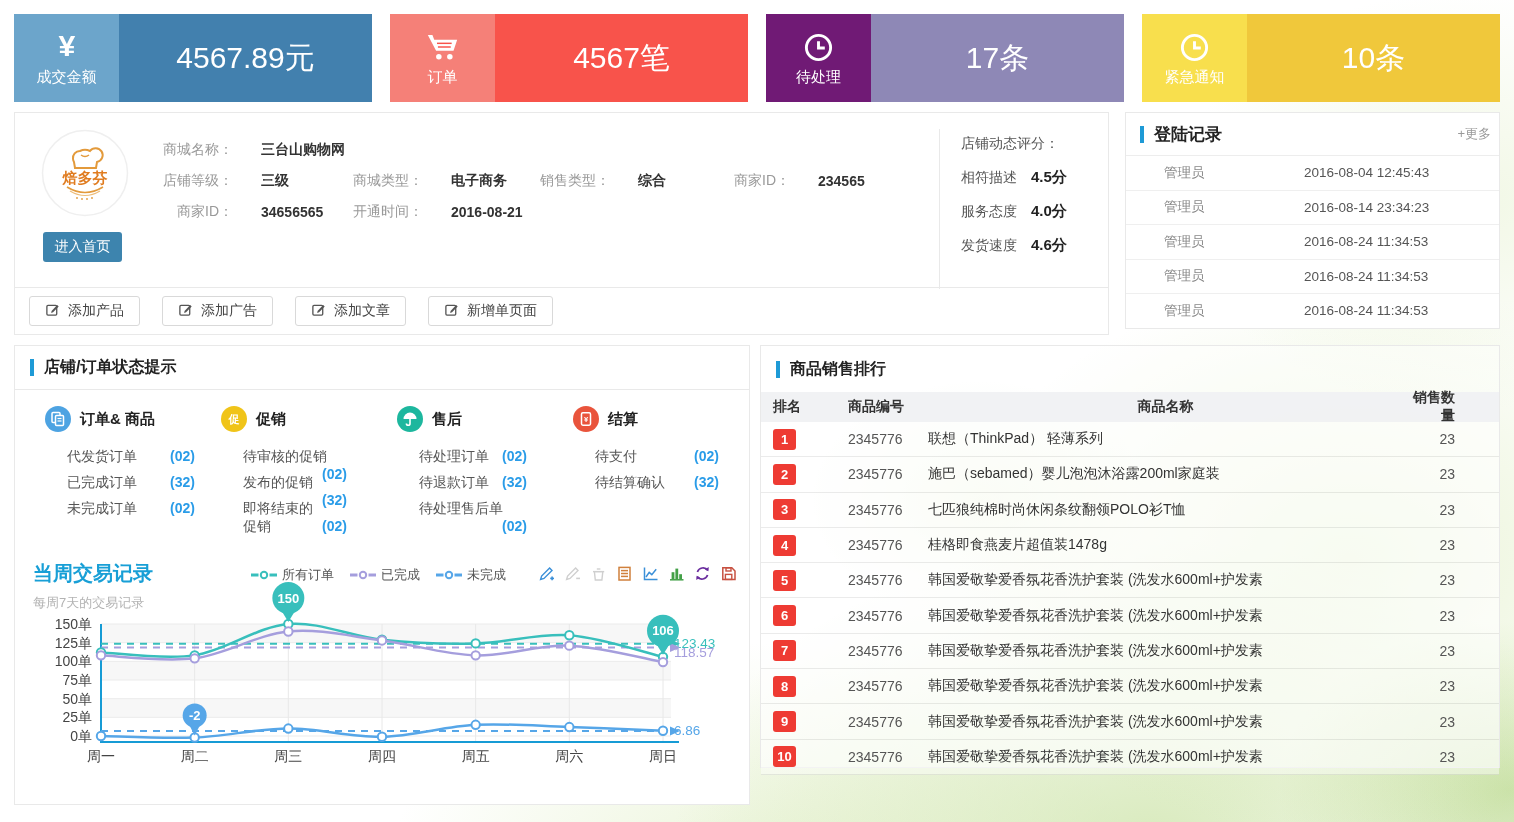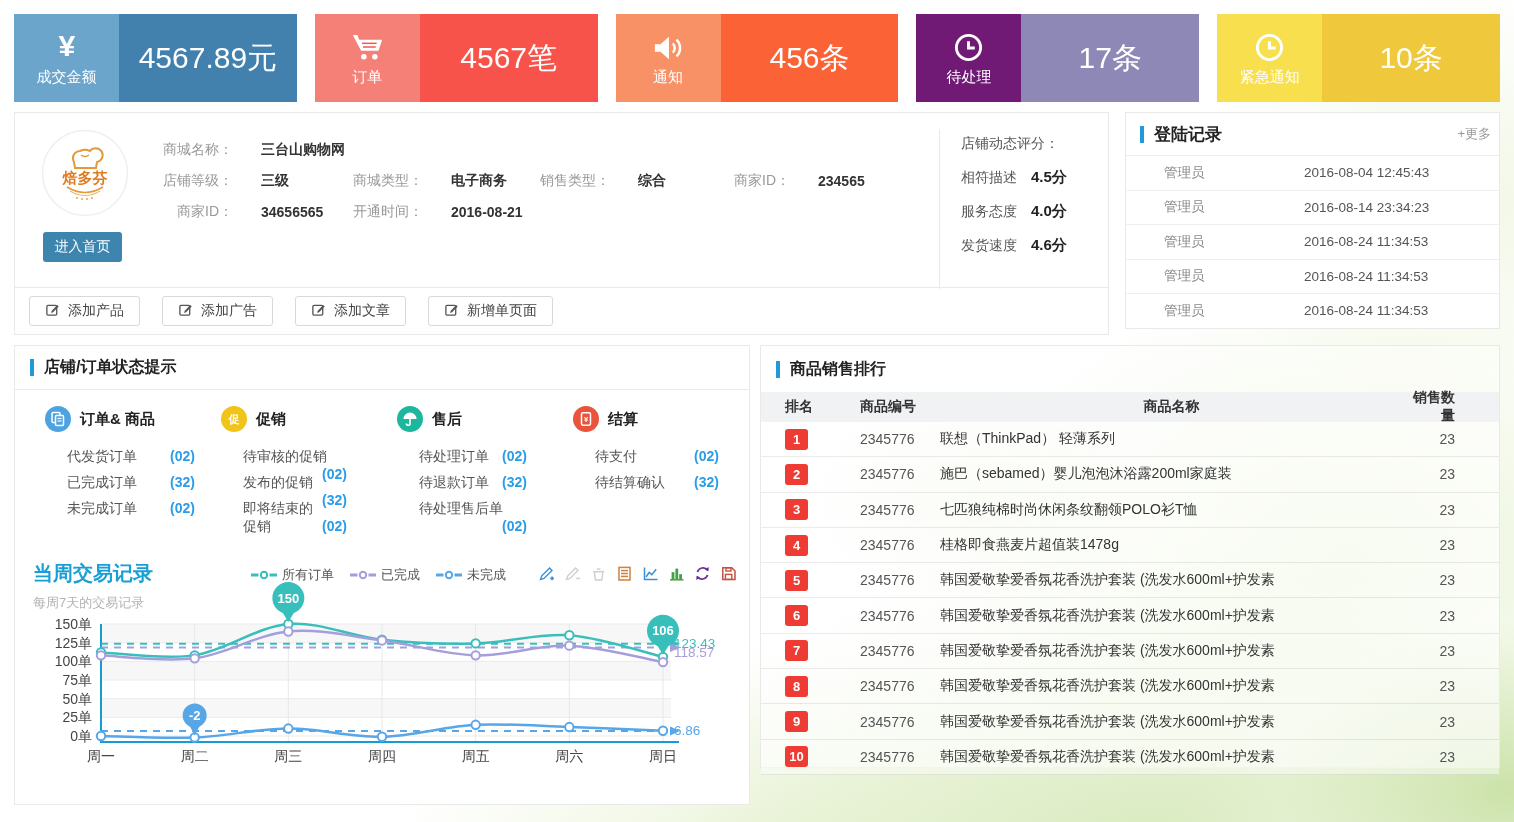--- a/index.html
+++ b/index.html
@@ -74,21 +74,21 @@
   .tb{cursor:pointer;display:inline-flex;}
   #week-chart{position:absolute;left:0;top:255px;overflow:visible;}
   .tick{font-size:14px;fill:#444;}
   .avg{font-size:13.5px;}
   .balloon{font-size:13px;font-weight:bold;fill:#fff;}
   
   .rank-panel{width:742px;height:421px;background:rgba(255,255,255,0.42);border:1px solid #e9e9e9;align-self:flex-start;}
   .rank-panel .panel-title{height:46px;border-bottom:none;}
   .rank-header{display:flex;align-items:center;height:30px;background:rgba(240,241,243,0.92);
                font-size:14px;font-weight:bold;color:#333;}
-  .col-rank{width:75px;padding-left:24px;flex:none;}
+  .col-rank{width:75px;padding-left:12px;flex:none;}
   .col-code{width:80px;flex:none;}
   .col-name{flex:1;}
   .rank-header .col-name{text-align:center;}
   .col-qty{width:52px;padding-right:44px;text-align:right;flex:none;}
   .rank-row{display:flex;align-items:center;height:34.3px;border-bottom:1px solid rgba(0,0,0,0.08);
             font-size:14px;color:#555;background:rgba(255,255,255,0.45);}
   .rank-row .col-name{color:#333;}
   .badge{display:inline-block;min-width:21px;height:21px;line-height:21px;text-align:center;border-radius:3px;
          color:#fff;font-size:13px;font-weight:bold;padding:0 1px;}
 </style>
@@ -121,35 +121,20 @@
               <line x1="12" y1="12" x2="28" y2="12" stroke="#f8534b" stroke-width="1.6"></line>
               <line x1="13" y1="16" x2="27" y2="16" stroke="#f8534b" stroke-width="1.6"></line>
               <circle cx="14" cy="26.5" r="3" fill="#fff"></circle>
               <circle cx="26" cy="26.5" r="3" fill="#fff"></circle>
             </svg>
           </span>
           <span class="card-label">订单</span>
         </div>
         <div class="card-right" style="background: rgb(248, 83, 75);">
             <span class="card-value">4567笔</span>
-          </div>
-      </div>
-      <div class="stat-card">
-        <div class="card-left" style="background: rgb(249, 145, 102);">
-          <span class="card-icon">
-            <svg width="32" height="30" viewBox="0 0 34 30">
-              <path d="M3 11 h6 l9 -8 v24 l-9 -8 H3 Z" fill="#fff"></path>
-              <path d="M22 10 a7 7 0 0 1 0 10" stroke="#fff" fill="none" stroke-width="2.6"></path>
-              <path d="M26 6 a12.5 12.5 0 0 1 0 18" stroke="#fff" fill="none" stroke-width="2.6"></path>
-            </svg>
-          </span>
-          <span class="card-label">通知</span>
-        </div>
-        <div class="card-right" style="background: rgb(251, 98, 54);">
-            <span class="card-value">456条</span>
           </div>
       </div>
       <div class="stat-card">
         <div class="card-left" style="background: #701a75;">
           <span class="card-icon">
             <svg width="31" height="31" viewBox="0 0 32 32">
               <circle cx="16" cy="16" r="12.5" fill="none" stroke="#fff" stroke-width="3"></circle>
               <path d="M16 9.5 v7 h6.5" stroke="#fff" stroke-width="3" fill="none"></path>
             </svg>
           </span>

